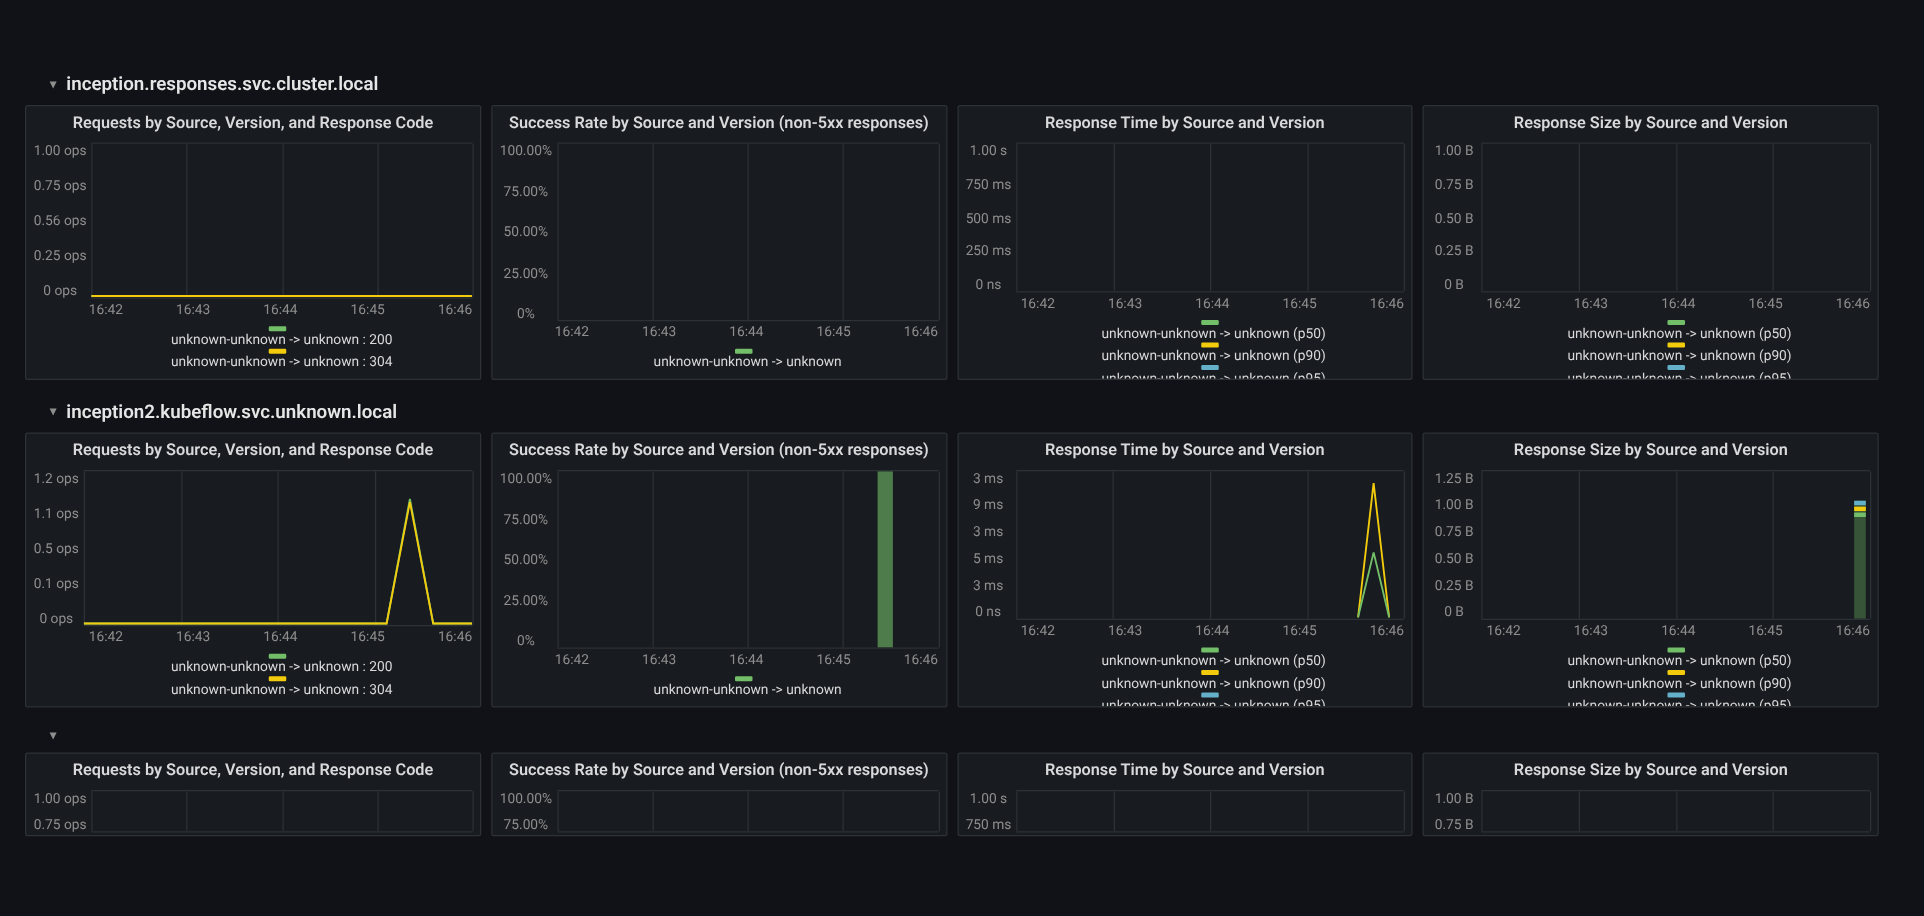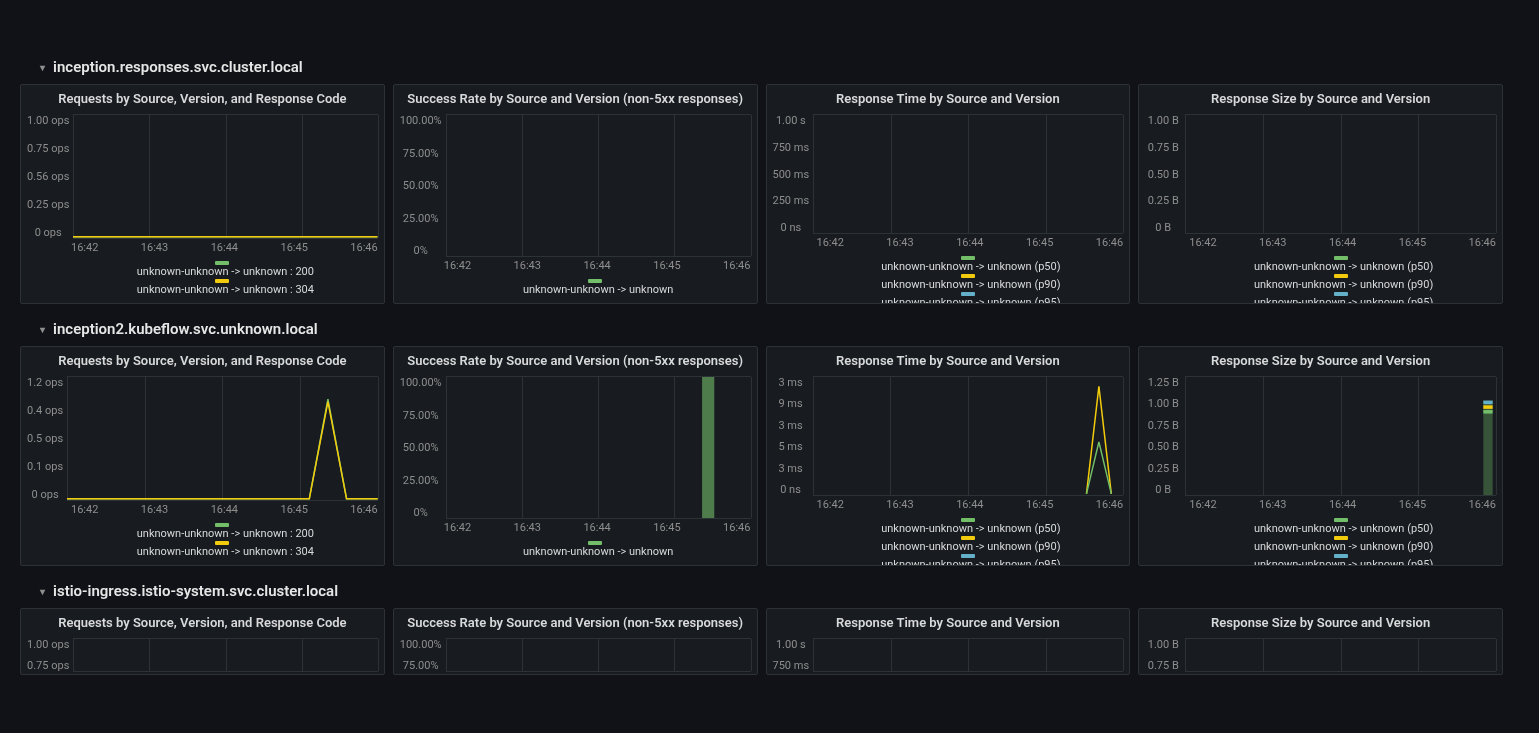--- a/index.html
+++ b/index.html
@@ -296,21 +296,21 @@
       <span class="chev">▾</span>
       <span>inception2.kubeflow.svc.unknown.local</span>
     </div>
     <div class="panel-row" style="height: 228px;">
       <div class="panel">
         <div class="panel-title">Requests by Source, Version, and Response Code</div>
         <div class="chart-wrap">
           <div class="plot">
             <div class="yaxis">
               <span>1.2 ops</span>
-              <span>0.4 ops</span>
+              <span>1.1 ops</span>
               <span>0.5 ops</span>
               <span>0.1 ops</span>
               <span>0 ops</span>
             </div>
             <div class="grid">
               <div class="vline" style="left: 0%;"></div>
               <div class="vline" style="left: 25%;"></div>
               <div class="vline" style="left: 50%;"></div>
               <div class="vline" style="left: 75%;"></div>
               <div class="vline" style="left: 100%;"></div>
@@ -468,21 +468,20 @@
           </div>
           <div class="legend-item">
             <span class="swatch" style="background: rgb(100, 176, 200);"></span>
             <span>unknown-unknown -&gt; unknown (p95)</span>
           </div>
         </div>
       </div>
     </div>
     <div class="row-header">
       <span class="chev">▾</span>
-      <span>istio-ingress.istio-system.svc.cluster.local</span>
     </div>
     <div class="panel-row" style="height: 75px;">
       <div class="panel">
         <div class="panel-title">Requests by Source, Version, and Response Code</div>
         <div class="chart-wrap">
           <div class="plot">
             <div class="yaxis">
               <span>1.00 ops</span>
               <span>0.75 ops</span>
             </div>

